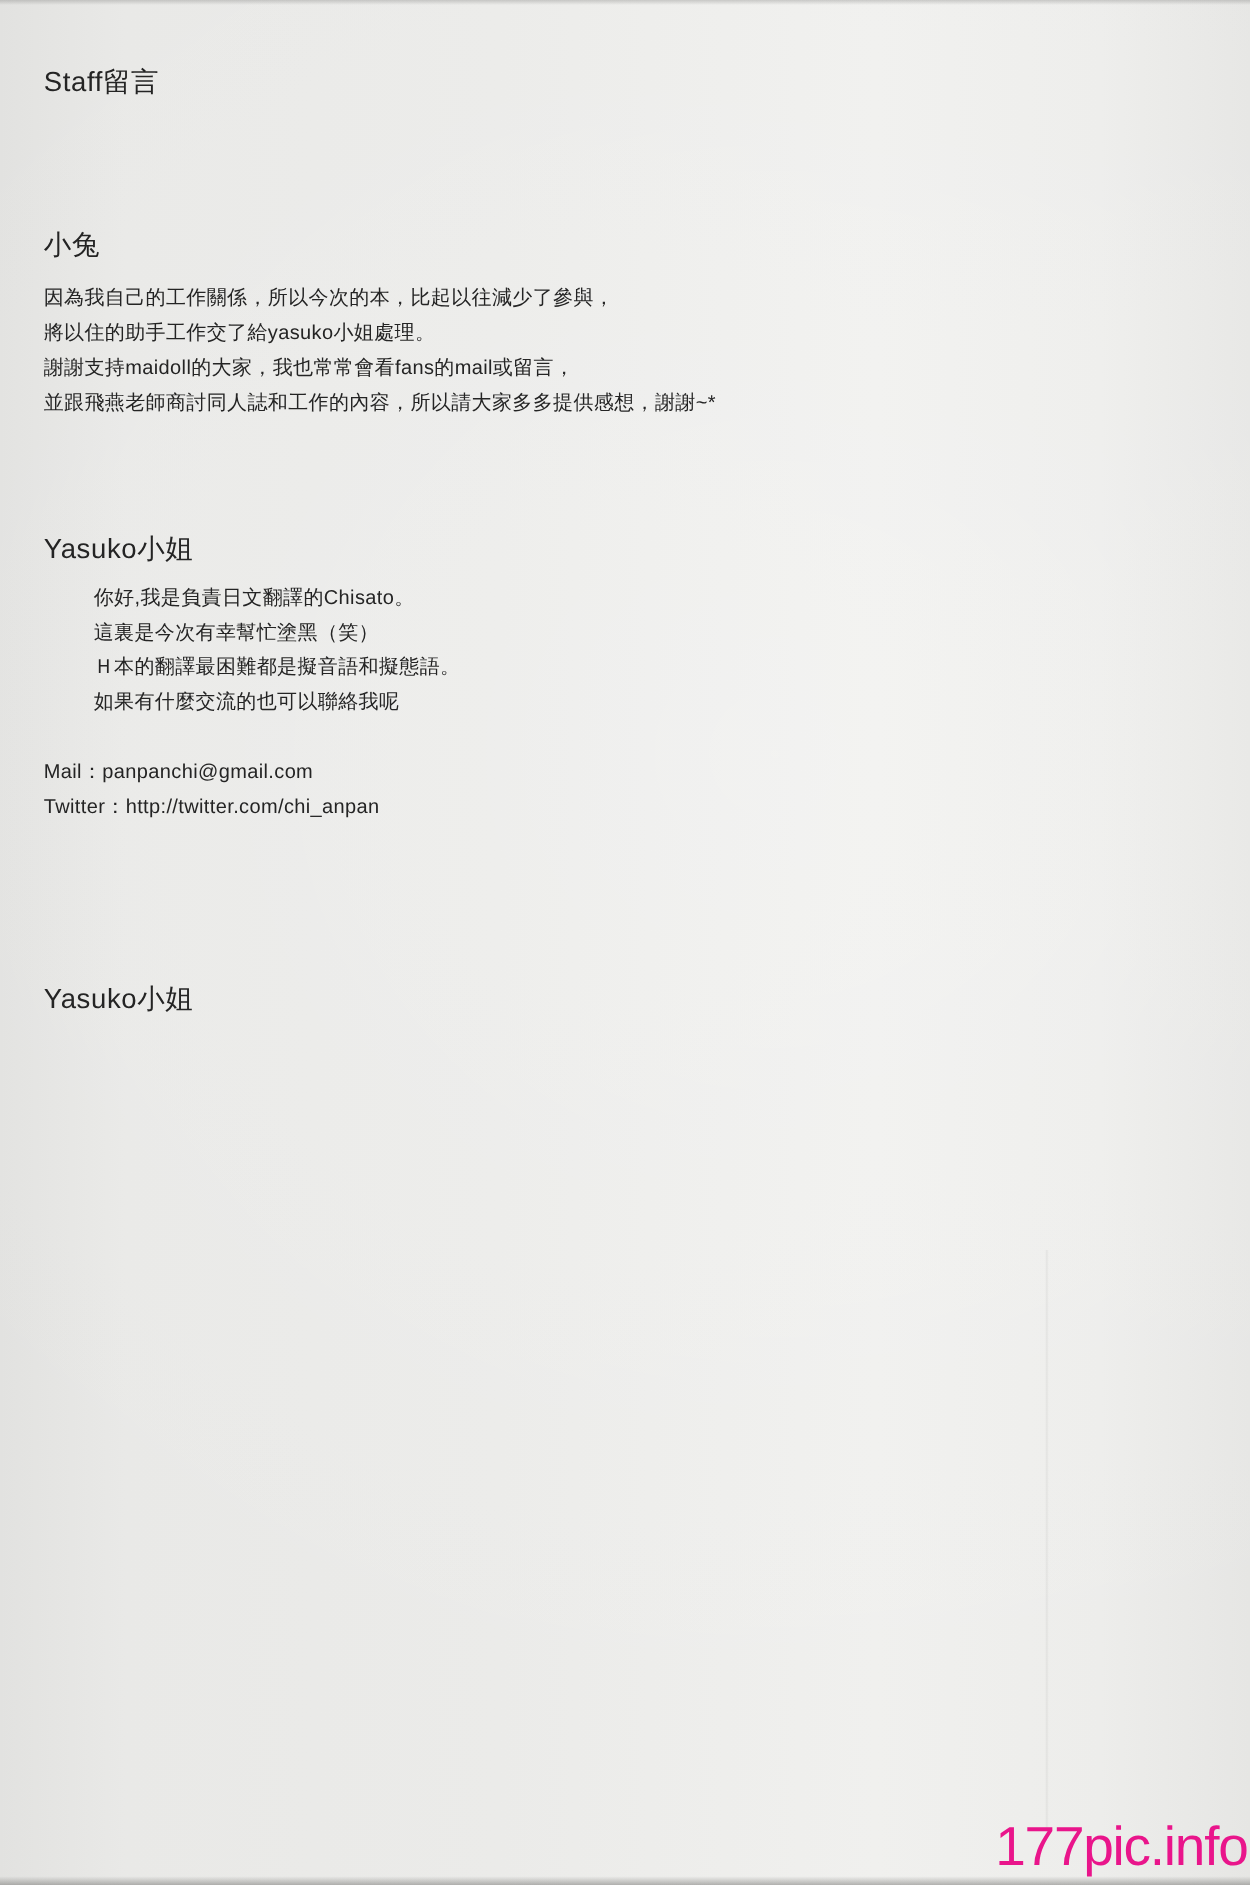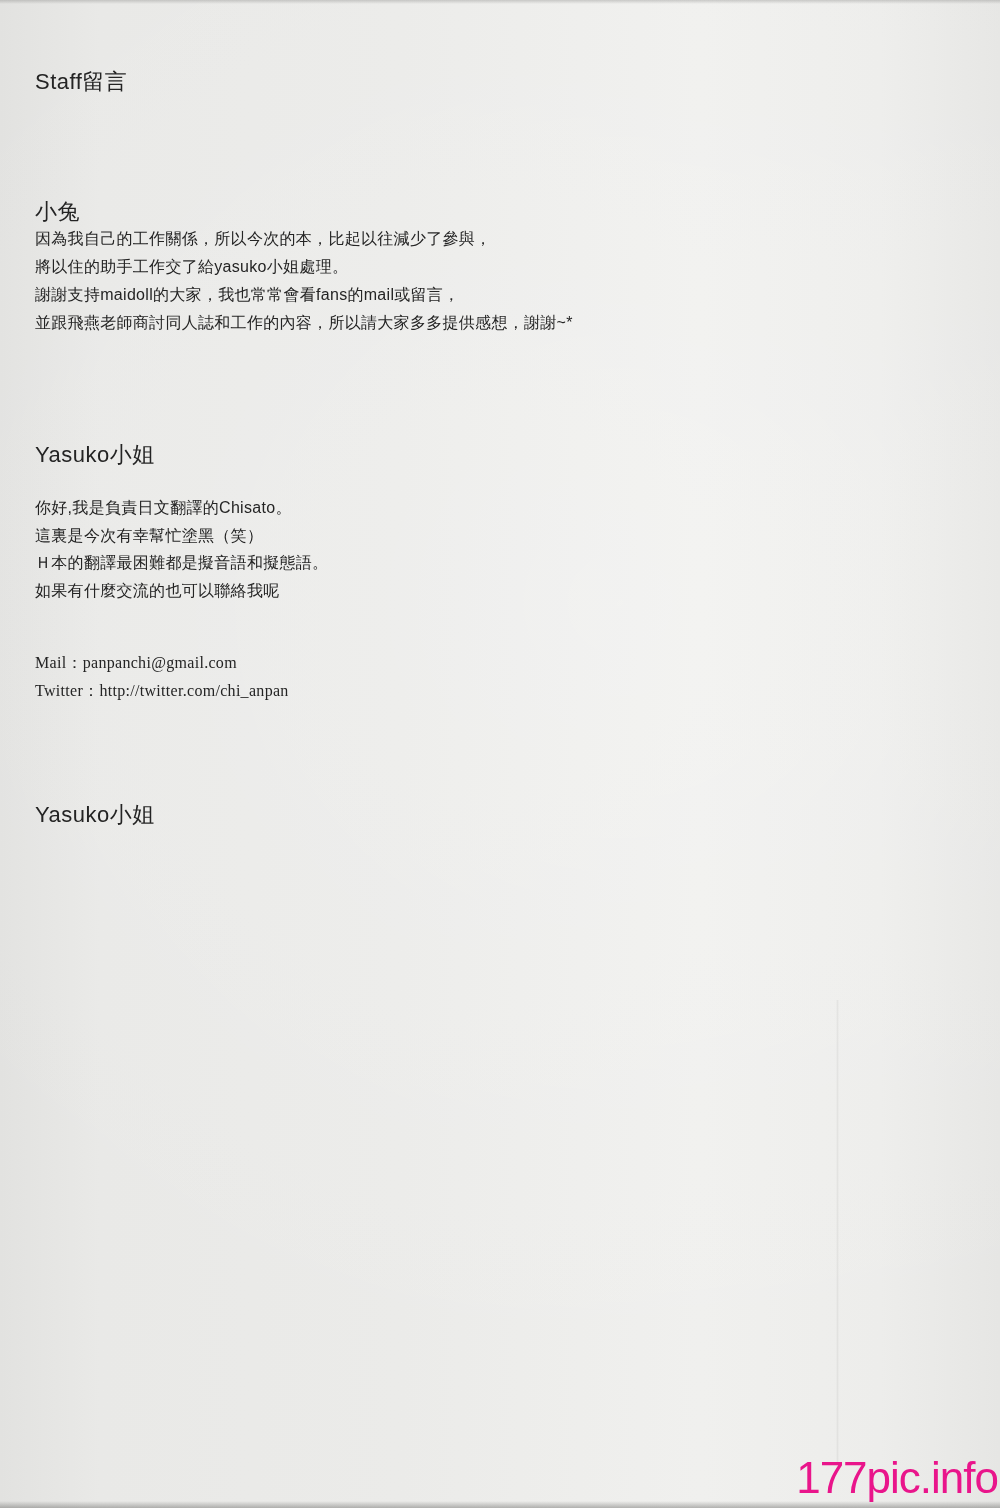--- a/index.html
+++ b/index.html
@@ -33,37 +33,36 @@
     background: linear-gradient(90deg, rgba(120,120,118,0), rgba(120,120,118,0.10), rgba(120,120,118,0));
   }
 
   .heading {
     position: absolute;
     left: 35px;
     font-size: 22px;
     line-height: 28px;
     letter-spacing: 0.5px;
     white-space: pre;
-    margin-top: 16px;
   }
   .para {
     position: absolute;
     left: 35px;
     font-size: 16px;
     line-height: 28px;
     letter-spacing: 0.3px;
   }
   .para .line { white-space: pre; }
 
   #page-title   { top: 52px;  }
   #h-bunny      { top: 182px; }
   #p-bunny      { top: 225px; }
   #h-chisato    { top: 425px; }
-  #p-chisato    { top: 494px; line-height: 27.5px; }
-  #p-contact    { top: 649px; font-family: Liberation Serif, serif; }
+  #p-chisato    { top: 465px; line-height: 27.5px; margin-left: 40px; }
+  #p-contact    { top: 604px; }
   #h-yasuko     { top: 785px; }
   #p-yasuko     { top: 834px; line-height: 27px; }
 
   .watermark {
     position: absolute;
     right: 2px;
     bottom: 8px;
     font-size: 44px;
     line-height: 44px;
     letter-spacing: -1px;

